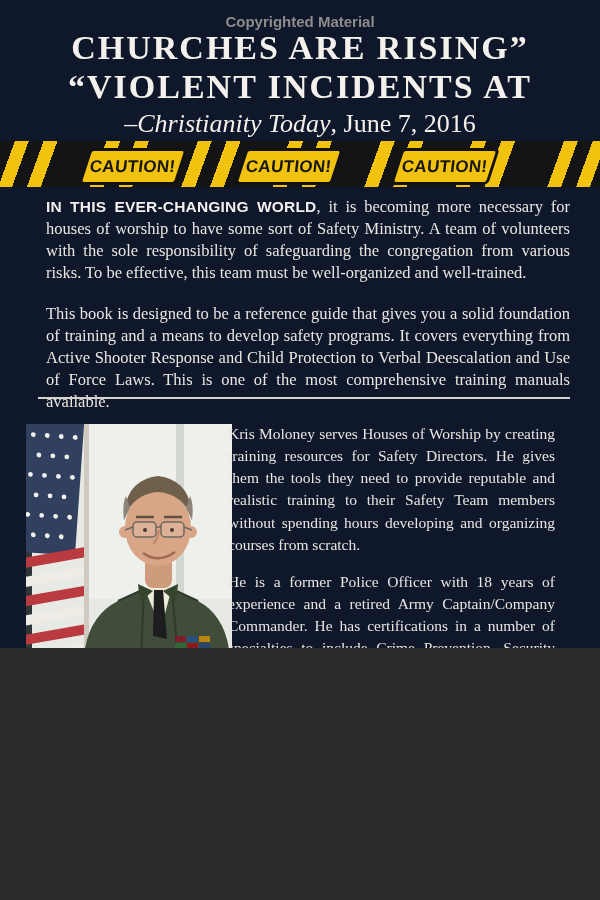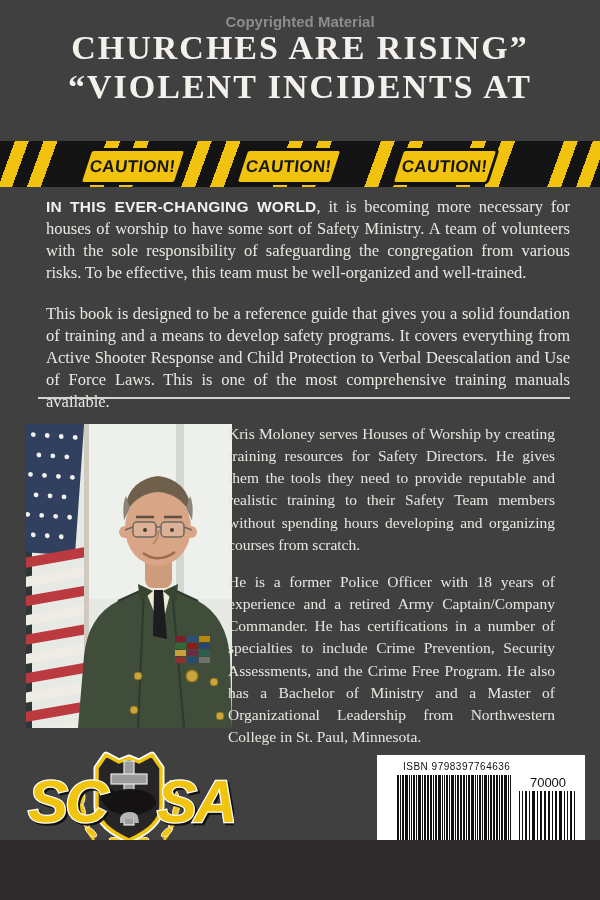--- a/index.html
+++ b/index.html
@@ -1,16 +1,16 @@
 <!DOCTYPE html>
 <html><head>
 <meta charset="utf-8">
 <style>
   html,body{margin:0;padding:0;background:#2e2b2c;}
-  .cover{position:relative;width:600px;height:840px;background:#404040;overflow:hidden;
+  .cover{position:relative;width:600px;height:648px;background:#0f172a;overflow:hidden;
          font-family:"Liberation Serif",serif;color:#eae7e2;}
 
   
   .copy-top,.copy-bottom{position:absolute;font-family:"Liberation Sans",sans-serif;
          font-size:15px;font-weight:700;color:#8e8c8b;}
   .copy-top{top:13px;left:0;width:100%;text-align:center;}
   .copy-bottom{left:246px;top:867px;}
 
   
   .quote{position:absolute;top:28px;left:0;width:100%;text-align:center;color:#f4f1ec;}
@@ -71,20 +71,23 @@
 </head>
 <body>
 
 <div class="cover">
 
   <div class="copy-top">Copyrighted Material</div>
 
   <header class="quote">
     <div class="q-line">CHURCHES ARE RISING”</div>
     <div class="q-line">“VIOLENT INCIDENTS AT</div>
+    <div class="q-attr">
+      <em>–Christianity Today</em><span>, June 7, 2016</span>
+    </div>
   </header>
 
   <div class="caution-band">
     <div class="caution-badge b1">
         <span>CAUTION!</span>
       </div>
     <div class="caution-badge b2">
         <span>CAUTION!</span>
       </div>
     <div class="caution-badge b3">

